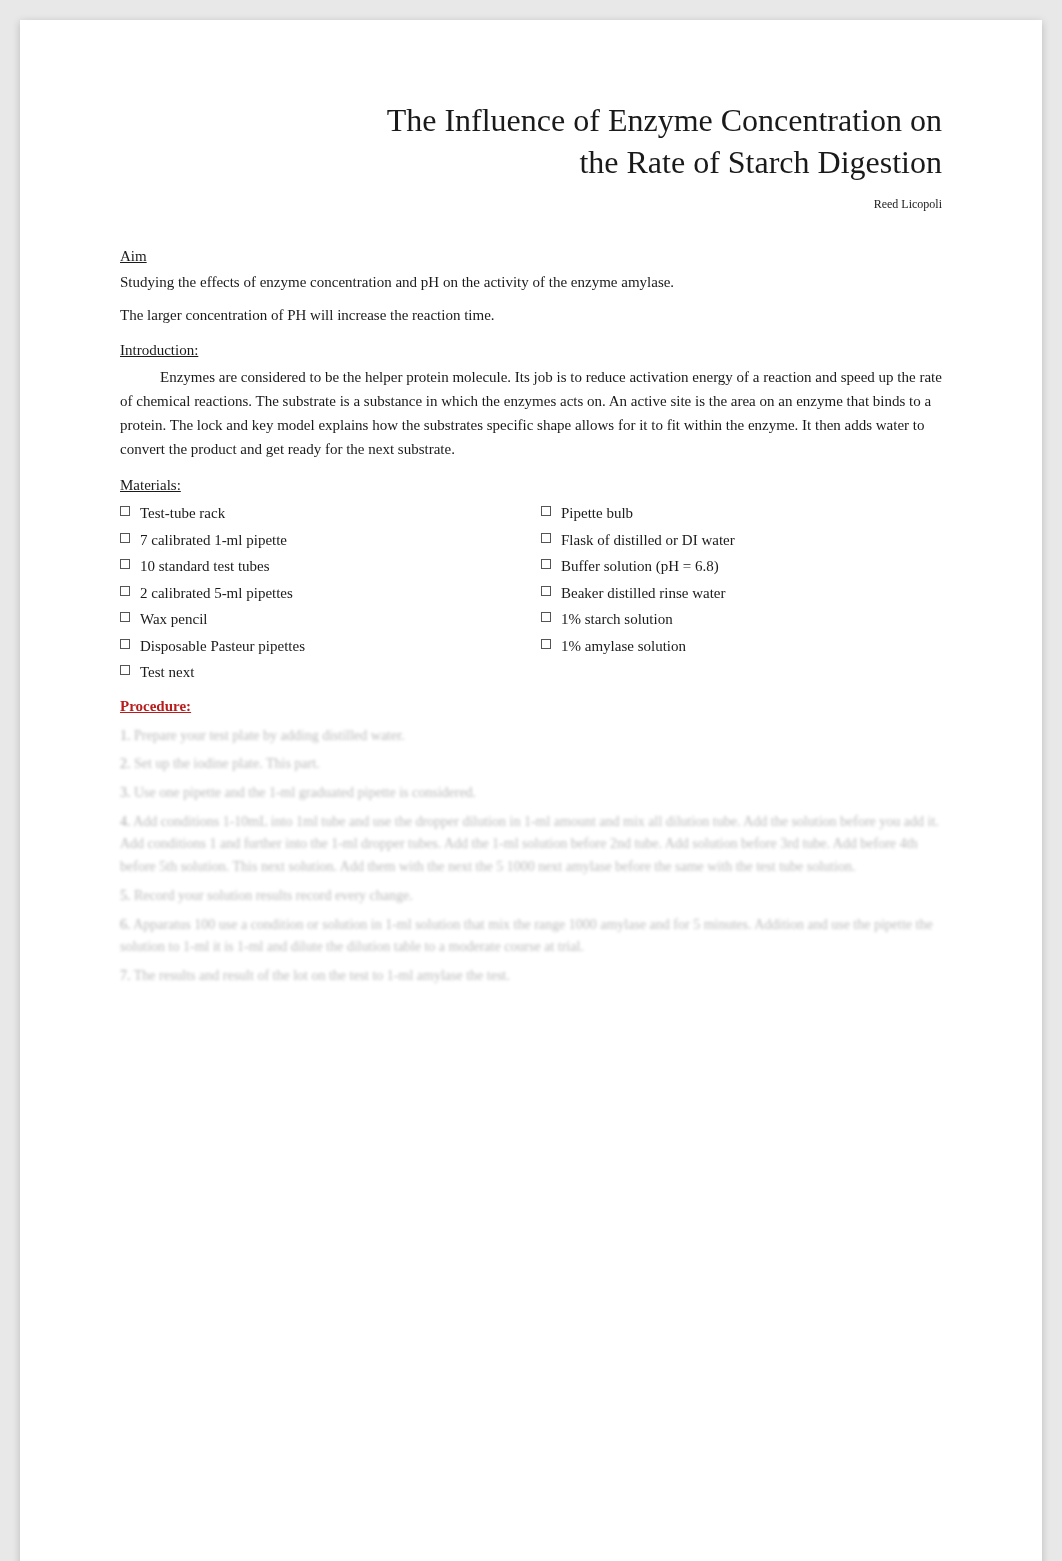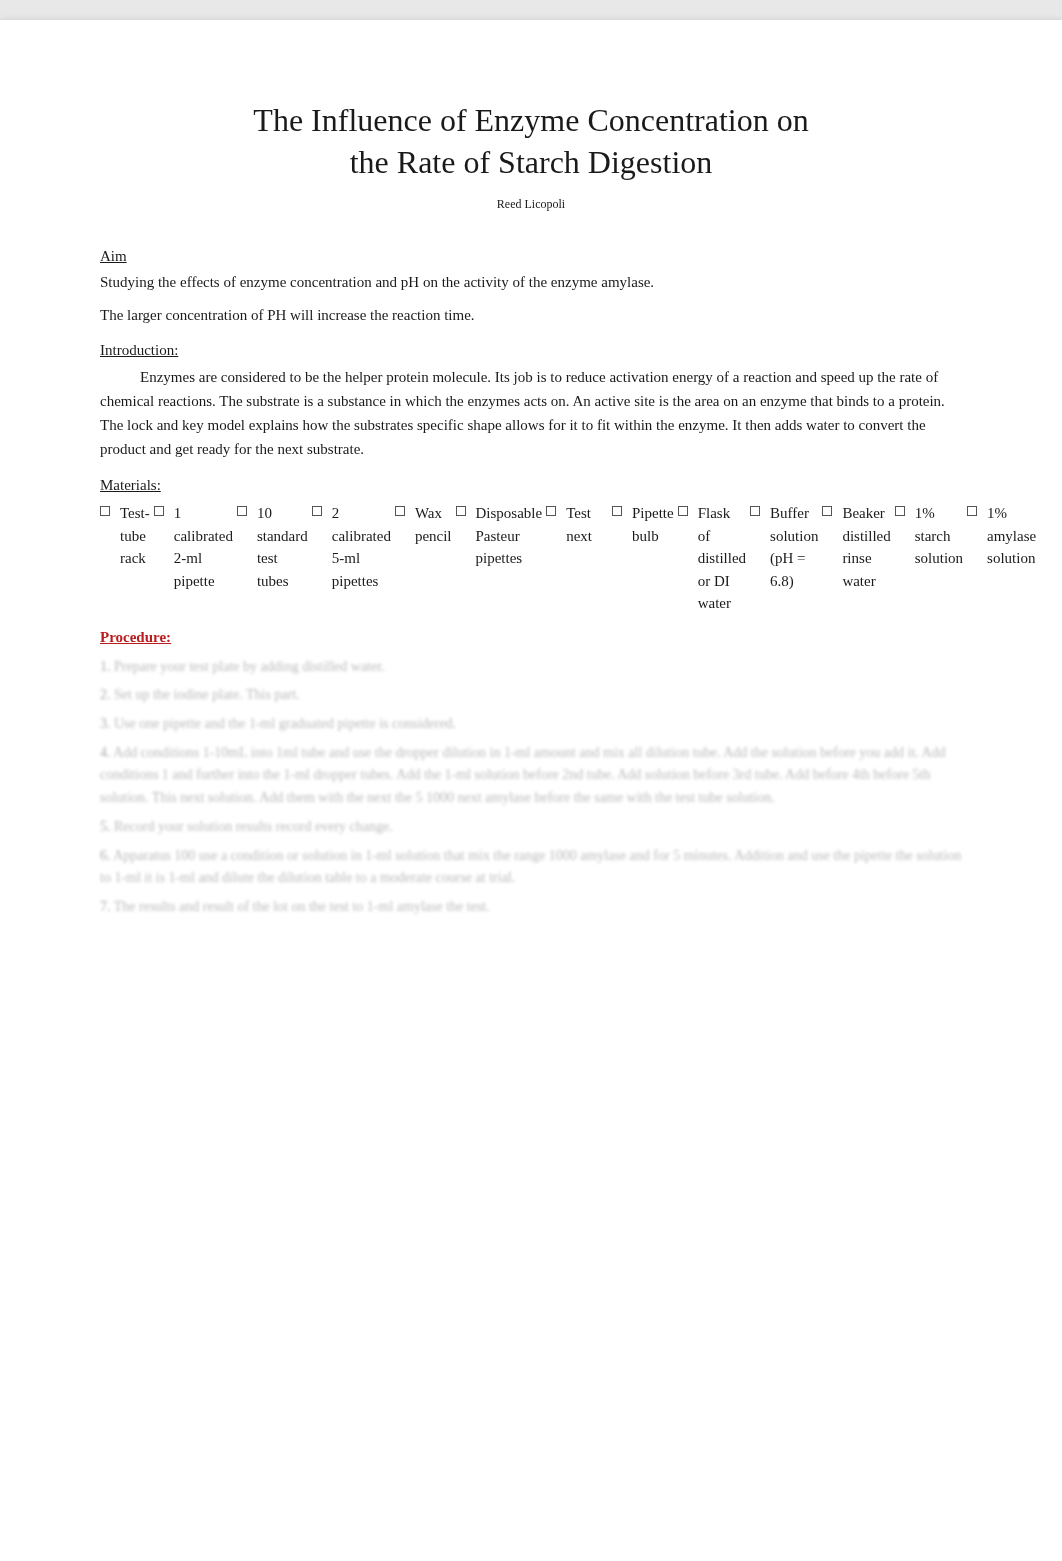--- a/index.html
+++ b/index.html
@@ -19,21 +19,21 @@
 
     .page {
       background: #ffffff;
       width: 1062px;
       min-height: 1561px;
       padding: 80px 100px 80px 100px;
       box-shadow: 0 2px 8px rgba(0,0,0,0.2);
     }
 
     .title-section {
-      text-align: center;
+      text-align: right;
       margin-bottom: 36px;
     }
 
     .main-title {
       font-size: 32px;
       font-weight: normal;
       line-height: 1.3;
       color: #1a1a1a;
       margin-bottom: 14px;
     }
@@ -75,23 +75,22 @@
 
     .materials-grid {
       display: grid;
       grid-template-columns: 1fr 1fr;
       gap: 0px 20px;
       margin-top: 8px;
     }
 
     .materials-column {
       display: flex;
-      flex-direction: row;
+      flex-direction: column;
       gap: 4px;
-      justify-content: space-between;
     }
 
     .material-item {
       font-size: 15px;
       color: #1a1a1a;
       display: flex;
       align-items: flex-start;
       gap: 10px;
       line-height: 1.5;
     }
@@ -155,21 +154,21 @@
   <div class="materials-section">
     <p class="section-label">Materials:</p>
     <div class="materials-grid">
       <div class="materials-column">
         <div class="material-item">
           <span class="bullet-square"></span>
           <span>Test-tube rack</span>
         </div>
         <div class="material-item">
           <span class="bullet-square"></span>
-          <span>1 calibrated 2-ml pipette</span>
+          <span>7 calibrated 1-ml pipette</span>
         </div>
         <div class="material-item">
           <span class="bullet-square"></span>
           <span>10 standard test tubes</span>
         </div>
         <div class="material-item">
           <span class="bullet-square"></span>
           <span>2 calibrated 5-ml pipettes</span>
         </div>
         <div class="material-item">

